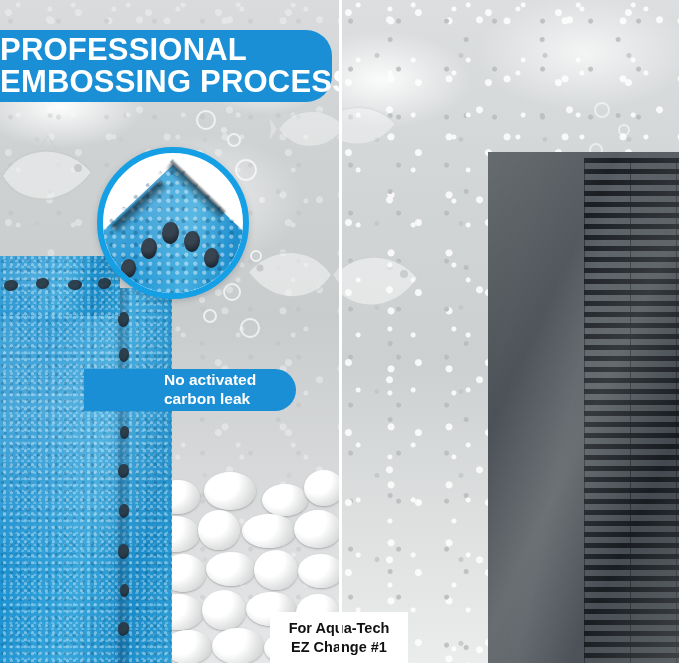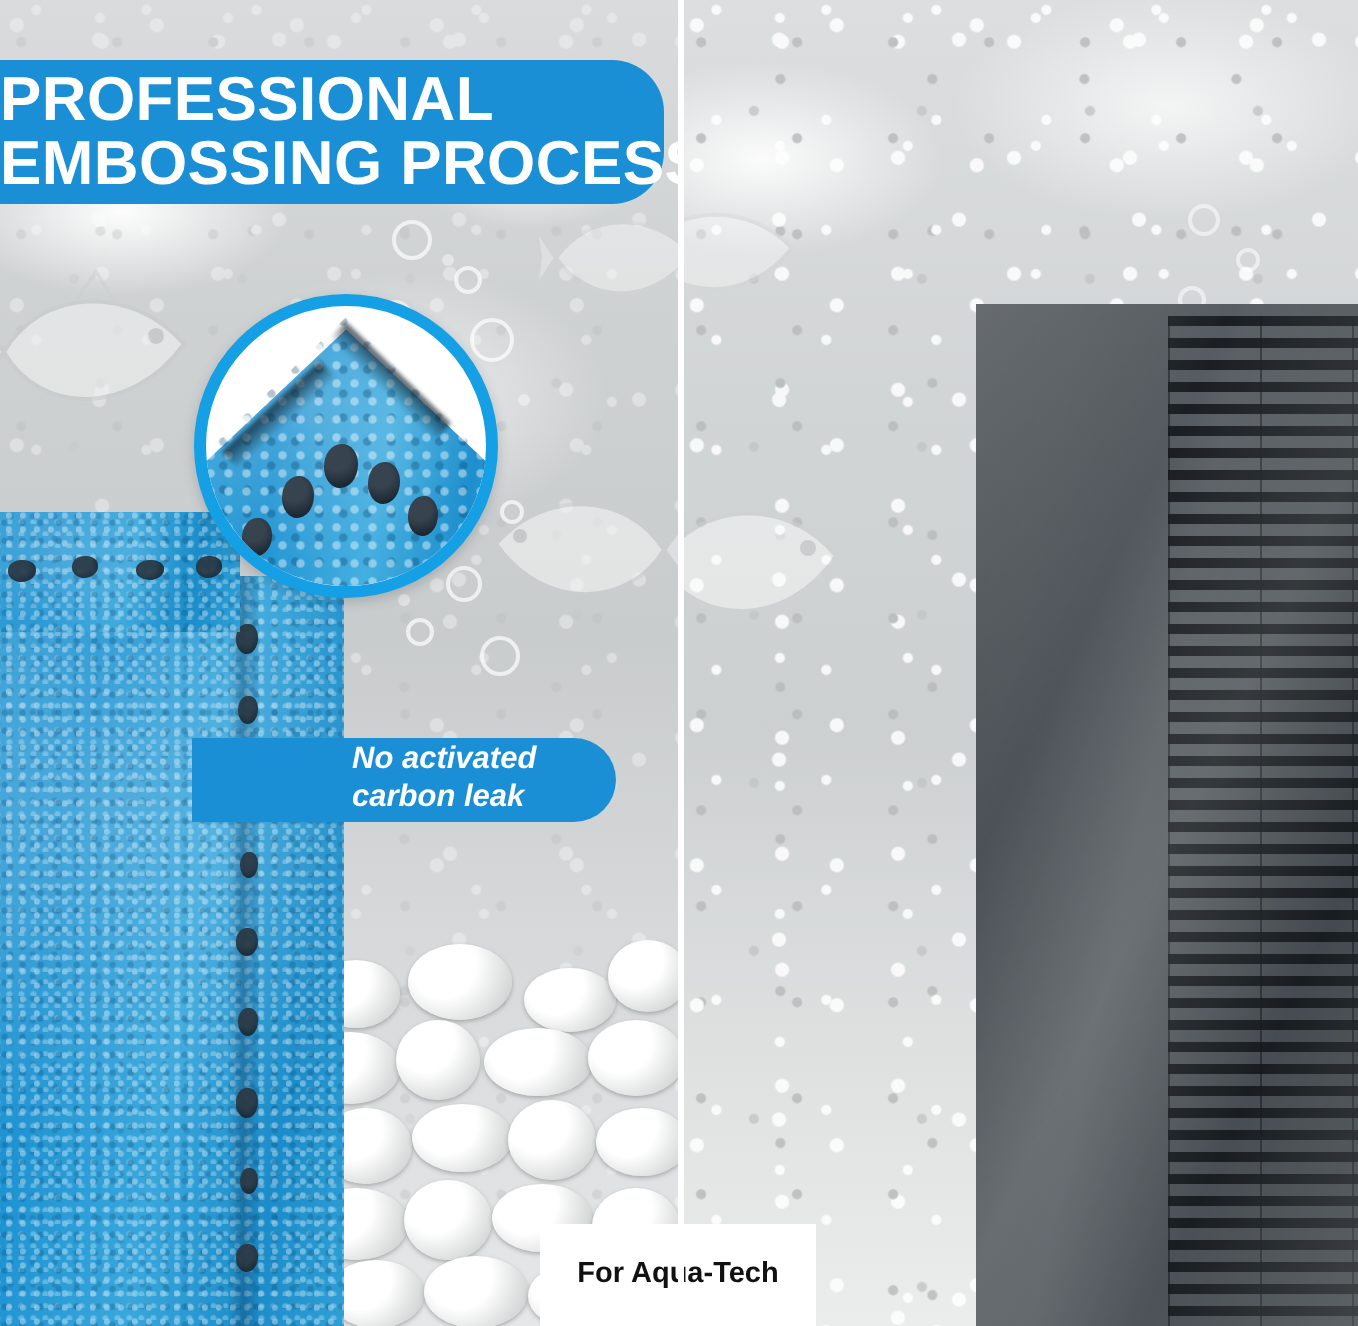--- a/index.html
+++ b/index.html
@@ -154,22 +154,22 @@
   .headline span { display:block; white-space:nowrap; }
 
   
   .callout {
     position:absolute; z-index:30; background:#1a8fd6; color:#fff;
     font-weight:700; font-size:15.5px; line-height:1.22;
     display:flex; align-items:center;
   }
   .callout span { display:block; }
 
-  .c-left-1 { left:96px; top:369px; width:212px; height:42px;
-              border-radius:0 21px 21px 0; padding:0 14px 0 80px;font-style:italic; }
+  .c-left-1 { left:84px; top:369px; width:212px; height:42px;
+              border-radius:0 21px 21px 0; padding:0 14px 0 80px; }
   .c-left-2 { left:84px; top:478px; width:190px; height:44px;
               border-radius:0 22px 22px 0; padding:0 14px 0 80px; }
 
   
   .caption {
     position:absolute; left:270px; top:612px; width:138px; height:51px;
     background:#ffffff; z-index:35;
     display:flex; flex-direction:column; align-items:center; justify-content:center;
     color:#111; font-weight:700; font-size:14.5px; line-height:1.3;
   }
@@ -346,15 +346,16 @@
       <div class="grid-slots" style="left:96px; top:6px; width:99px; height:505px;"></div>
       <div class="grid-sheen"></div>
     </div>
 
   </div>
 
   <div class="divider"></div>
 
   <div class="caption">
     <span>For Aqua-Tech</span>
+    <span>EZ Change #1</span>
   </div>
 
 </div>
 
 </body></html>

